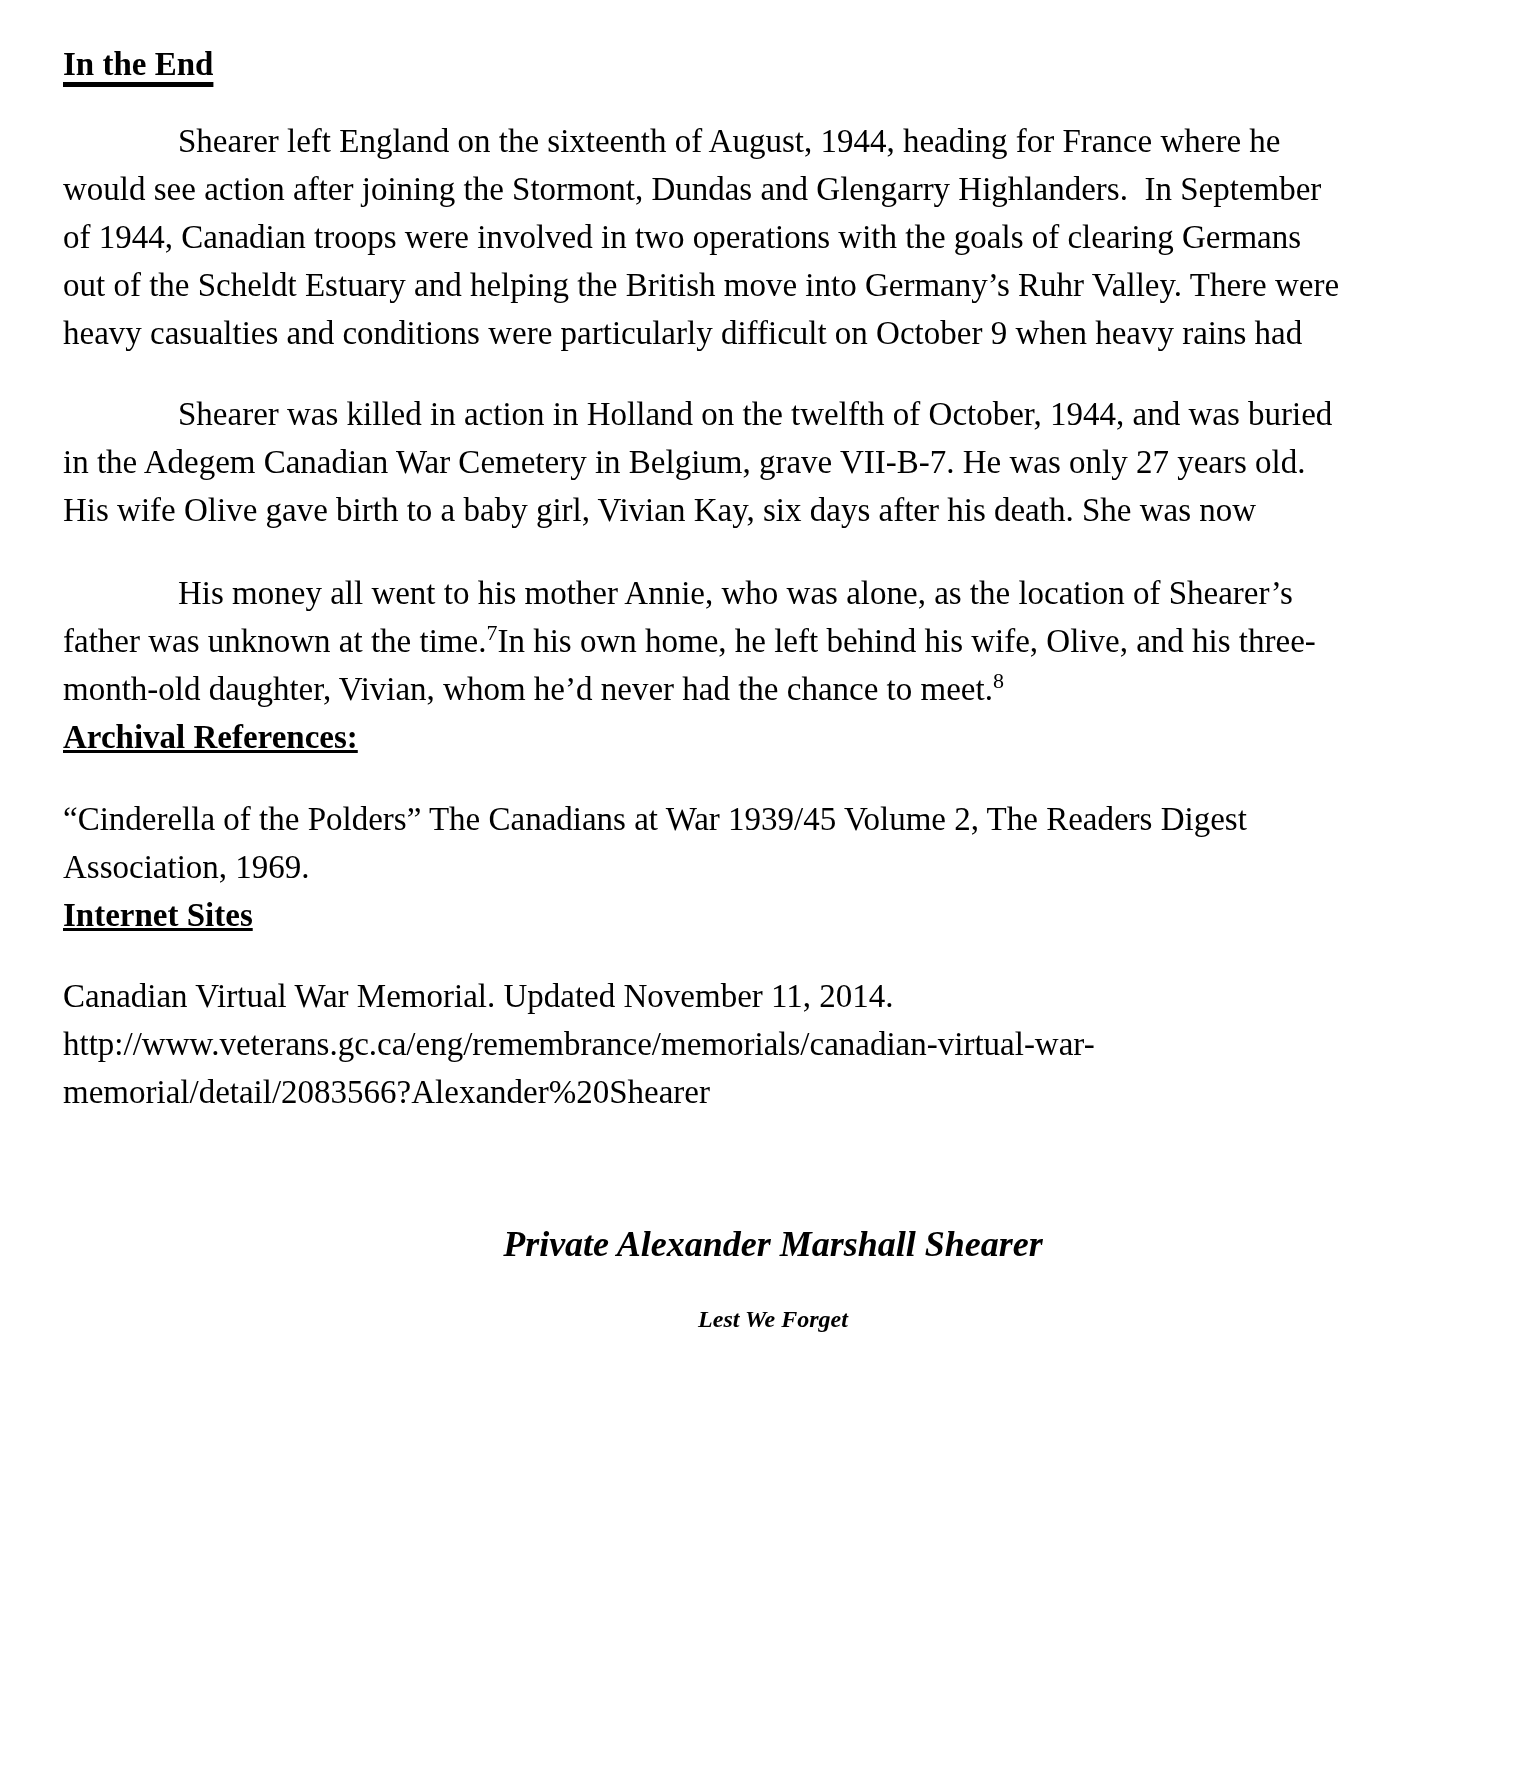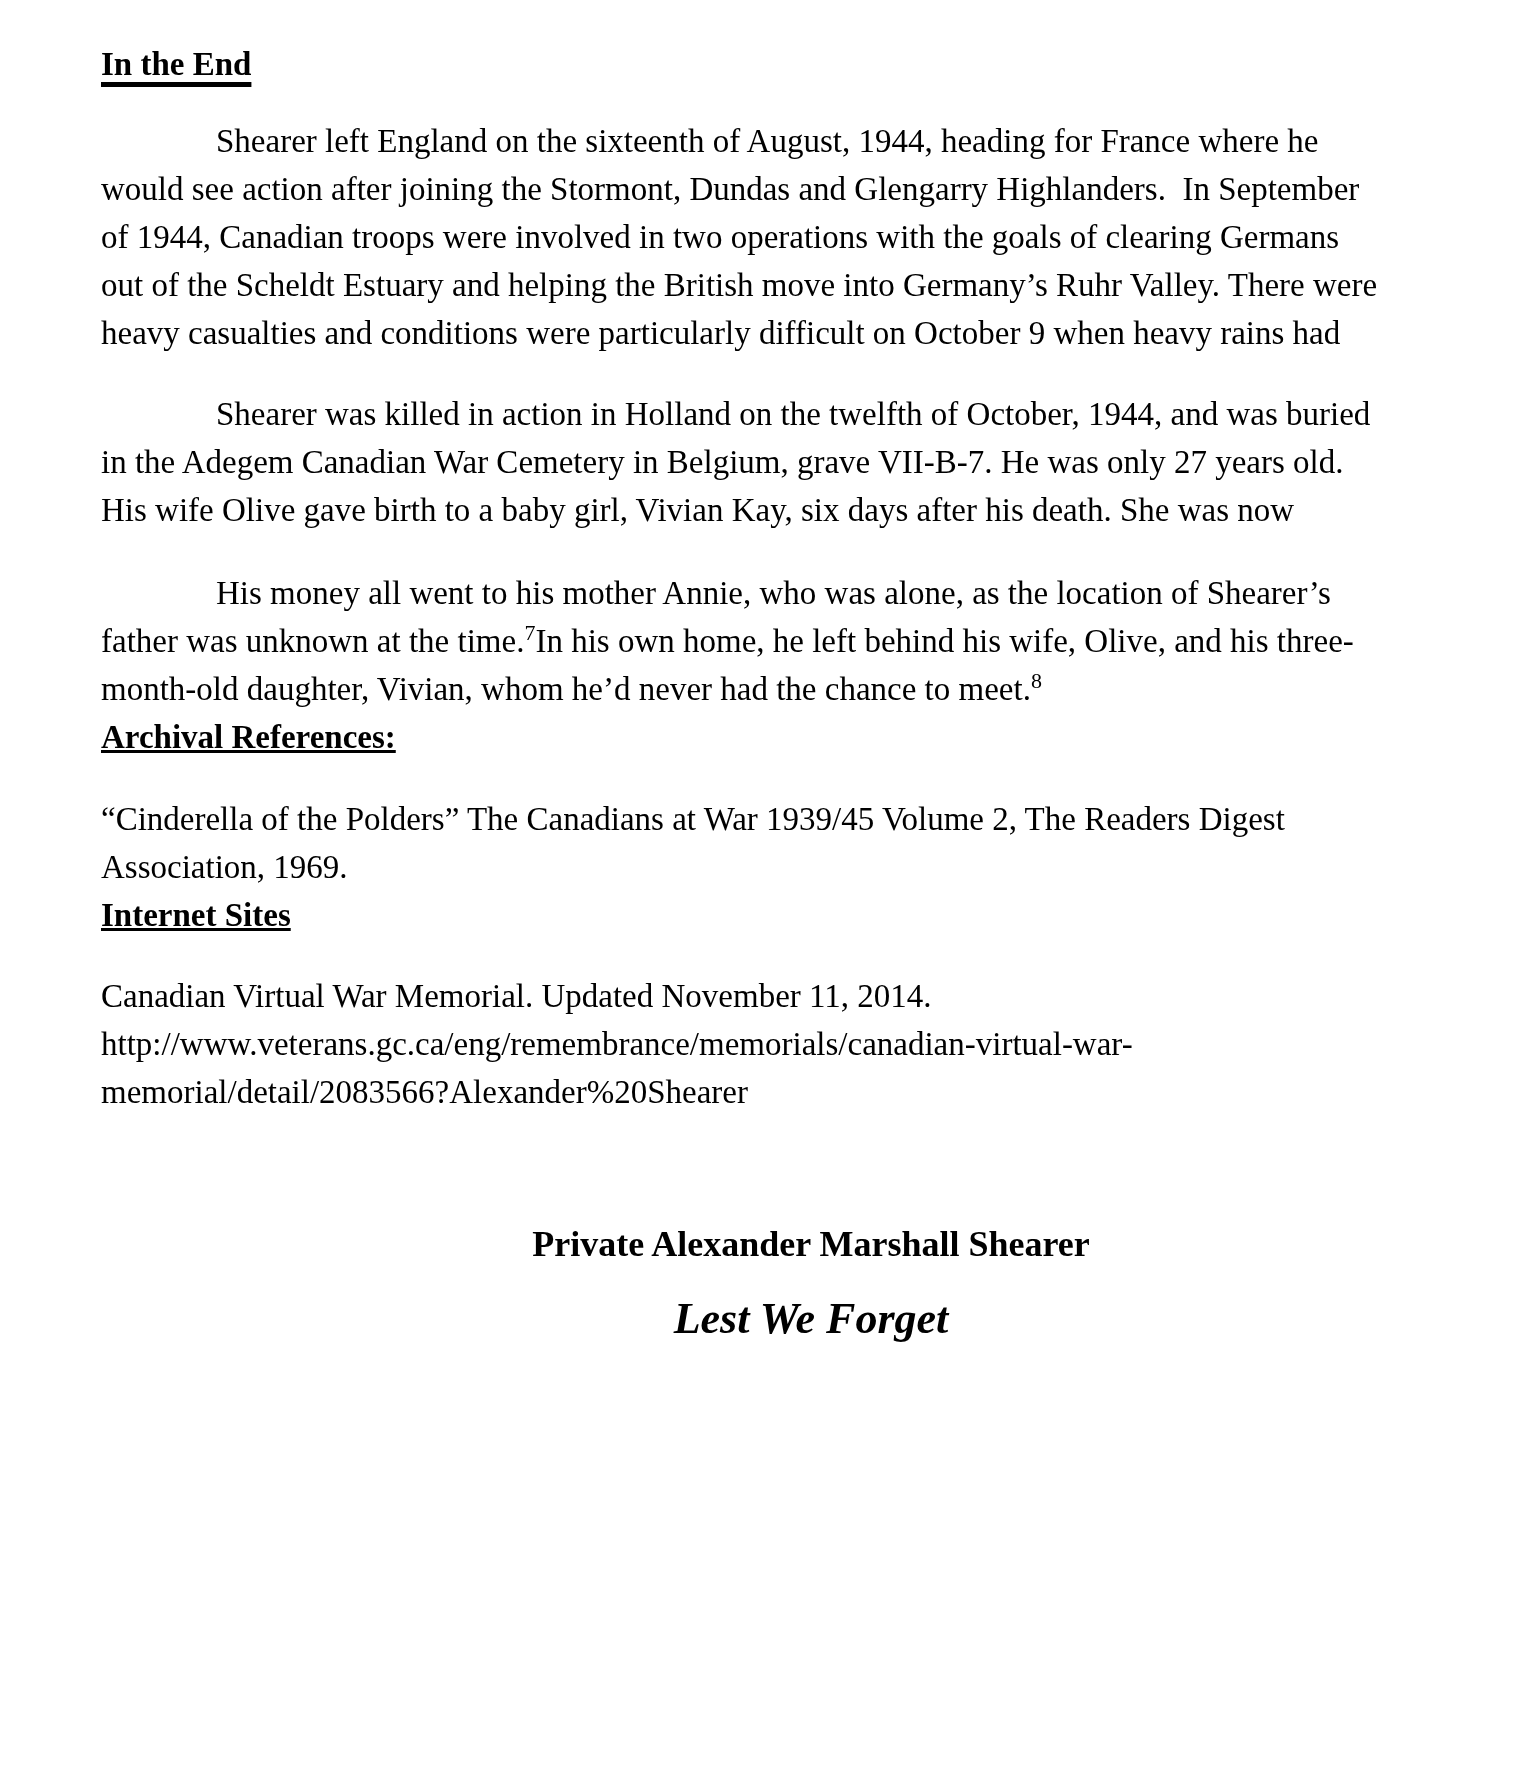--- a/index.html
+++ b/index.html
@@ -9,21 +9,21 @@
   }
   body {
     width: 1524px;
     height: 1777px;
     font-family: "Liberation Serif", "DejaVu Serif", serif;
     color: #000000;
     overflow: hidden;
   }
   .doc {
     padding-top: 40px;
-    padding-left: 101px;
+    padding-left: 63px;
     width: 1420px;
   }
   .line {
     font-size: 33px;
     line-height: 48px;
     white-space: pre;
   }
   .line.first-indent {
     padding-left: 115px;
   }
@@ -57,25 +57,26 @@
     font-size: 22px;
     line-height: 0;
     vertical-align: super;
   }
   .footer-name {
     margin-top: 104px;
     text-align: center;
     font-size: 36px;
     line-height: 48px;
     font-weight: bold;
+    font-style: italic;
   }
   .footer-motto {
     margin-top: 27px;
     text-align: center;
-    font-size: 44px;
+    font-size: 24px;
     line-height: 48px;
     font-weight: bold;
     font-style: italic;
   }
 </style>
 </head>
 <body>
 
 <div class="doc">
 

